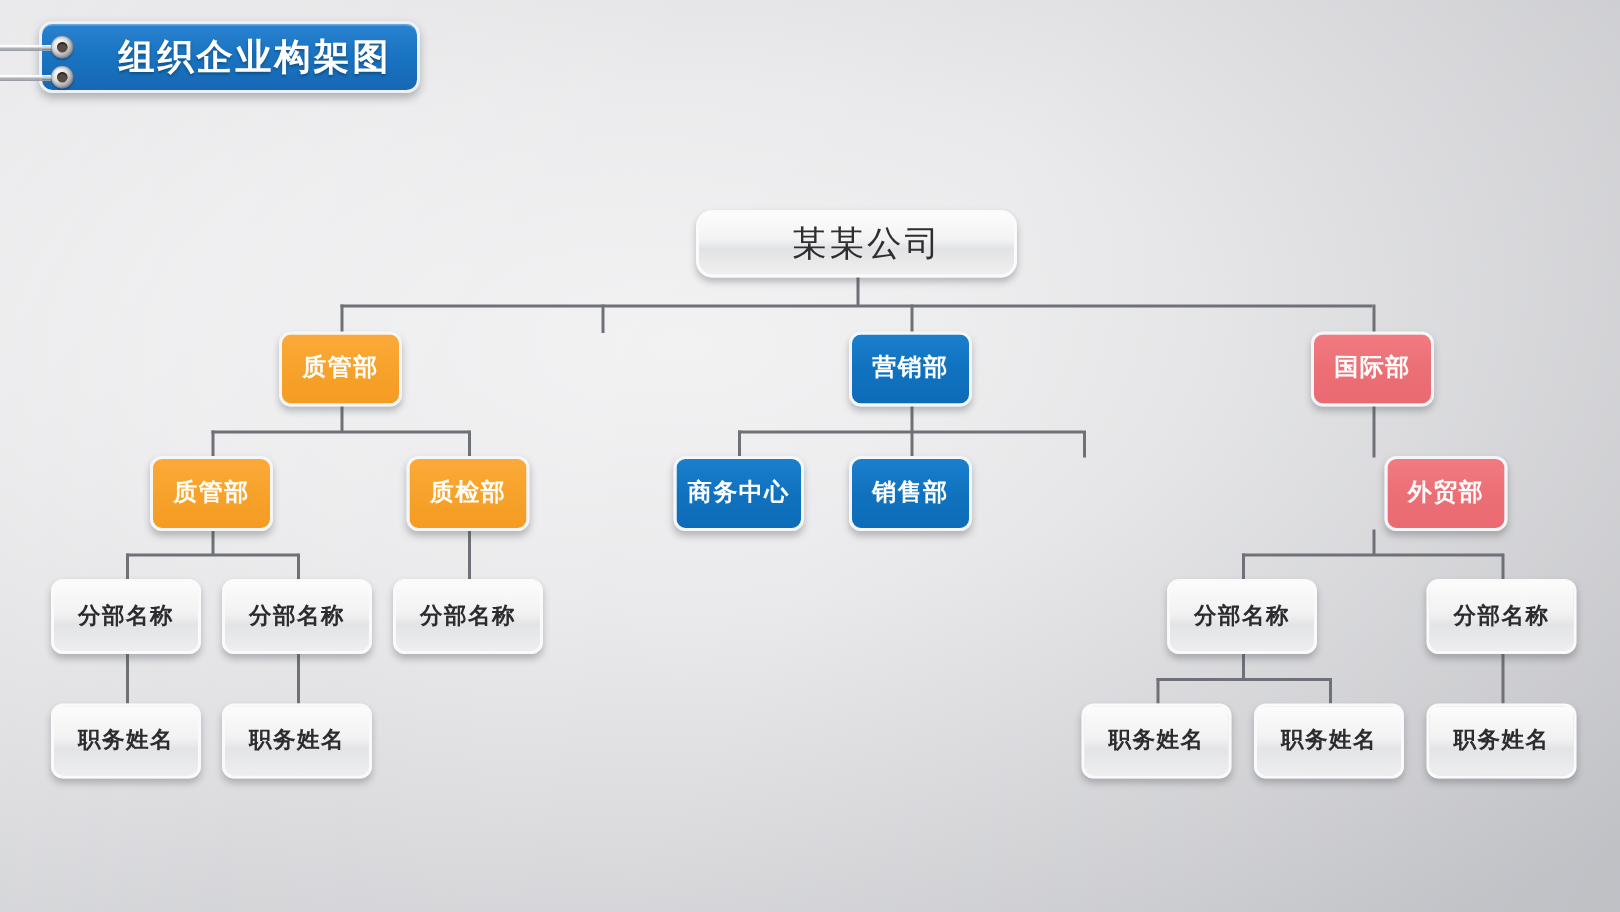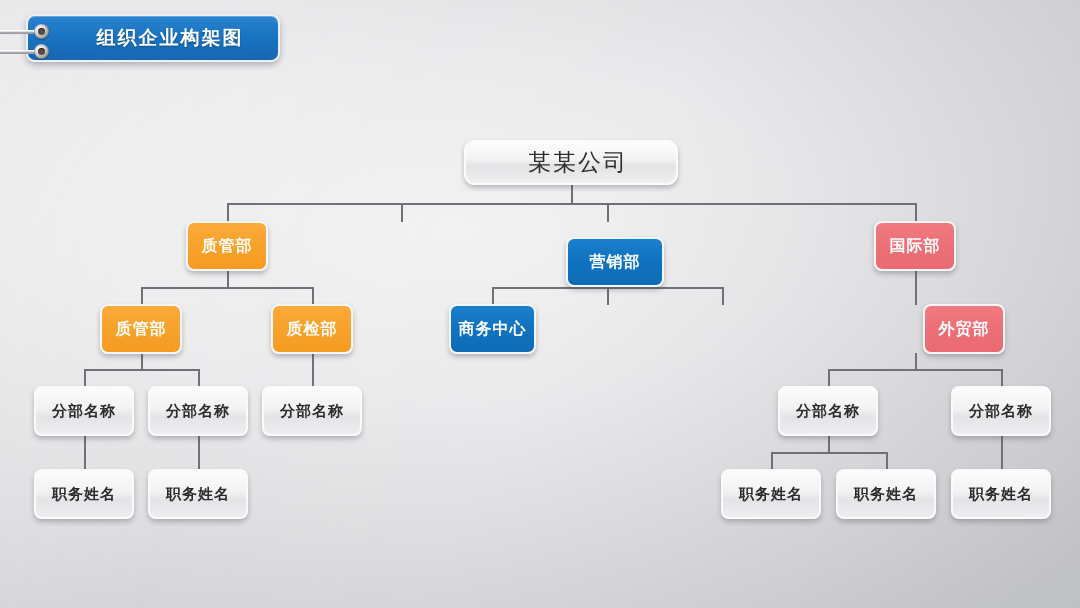--- a/index.html
+++ b/index.html
@@ -44,21 +44,21 @@
     border: 2px solid #eef1f4;
     box-shadow: 0 3px 6px rgba(60,65,75,0.35), inset 0 1px 0 rgba(255,255,255,0.30);
     display: flex;
     align-items: center;
     justify-content: center;
     box-sizing: border-box;
     z-index: 6;
   }
   #title-banner .title-text {
     color: #ffffff;
-    font-size: 19px;
+    font-size: 24px;
     font-weight: bold;
     letter-spacing: 2px;
     padding-left: 34px;
     text-shadow: 0 1px 2px rgba(0,0,0,0.30);
     white-space: nowrap;
   }
 
   .binder-ring {
     position: absolute;
     width: 15px;
@@ -217,26 +217,27 @@
 
   <div class="conn v" style="left:828px; top:436px; height:17px;"></div>
   <div class="conn h" style="left:771px; top:452px; width:115px;"></div>
   <div class="conn v" style="left:771px; top:452px; height:17px;"></div>
   <div class="conn v" style="left:886px; top:452px; height:17px;"></div>
   <div class="conn v" style="left:1001px; top:436px; height:33px;"></div>
 
   <div class="node root" style="left:464px; top:140px; width:214px; height:45px;">某某公司</div>
 
   <div class="node orange" style="left:186px; top:221px; width:82px; height:50px;">质管部</div>
-  <div class="node blue" style="left:566px; top:237px; width:98px; height:50px;">营销部</div>
+  <div class="node blue" style="left:566px; top:221px; width:82px; height:50px;">营销部</div>
   <div class="node red" style="left:874px; top:221px; width:82px; height:50px;">国际部</div>
 
   <div class="node orange" style="left:100px; top:304px; width:82px; height:50px;">质管部</div>
   <div class="node orange" style="left:271px; top:304px; width:82px; height:50px;">质检部</div>
   <div class="node blue" style="left:449px; top:304px; width:87px; height:50px;">商务中心</div>
+  <div class="node blue" style="left:566px; top:304px; width:82px; height:50px;">销售部</div>
   <div class="node red" style="left:923px; top:304px; width:82px; height:50px;">外贸部</div>
 
   <div class="node silver" style="left:34px; top:386px; width:100px; height:50px;">分部名称</div>
   <div class="node silver" style="left:148px; top:386px; width:100px; height:50px;">分部名称</div>
   <div class="node silver" style="left:262px; top:386px; width:100px; height:50px;">分部名称</div>
   <div class="node silver" style="left:778px; top:386px; width:100px; height:50px;">分部名称</div>
   <div class="node silver" style="left:951px; top:386px; width:100px; height:50px;">分部名称</div>
 
   <div class="node silver" style="left:34px; top:469px; width:100px; height:50px;">职务姓名</div>
   <div class="node silver" style="left:148px; top:469px; width:100px; height:50px;">职务姓名</div>

